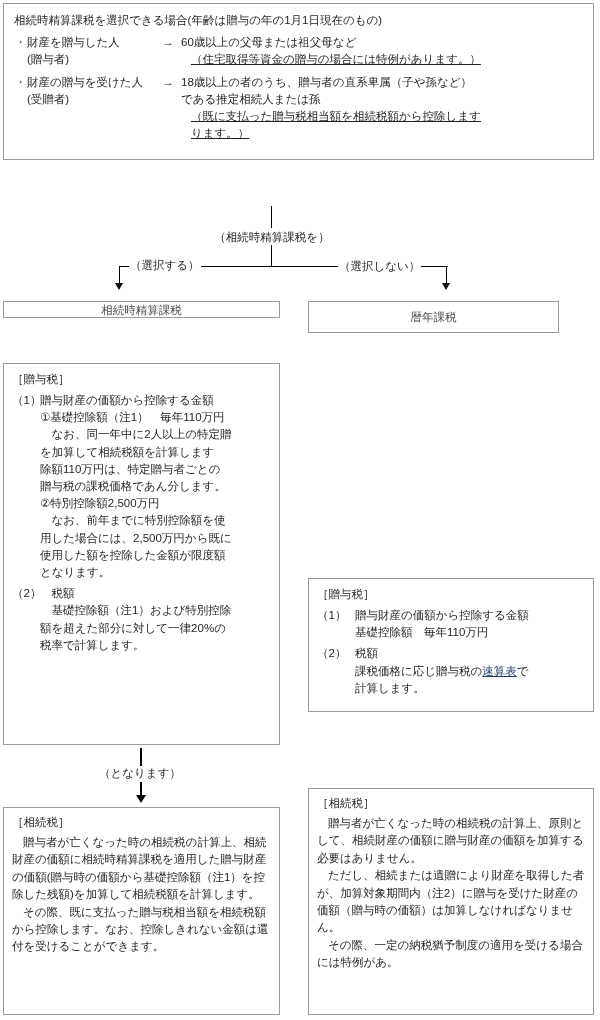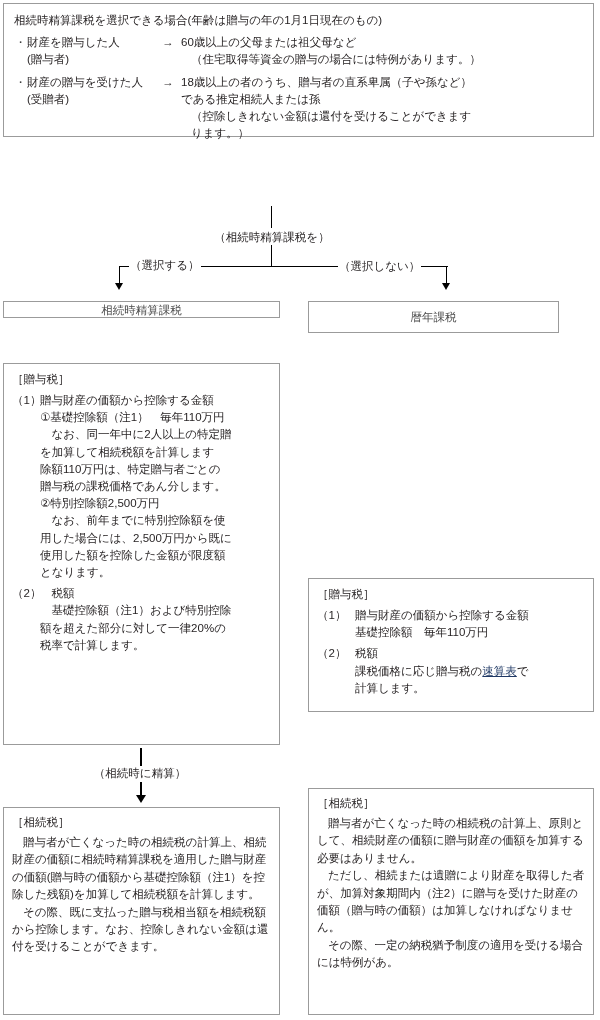--- a/index.html
+++ b/index.html
@@ -15,30 +15,30 @@
   }
   #stage { position: absolute; left: 0; top: 0; width: 600px; height: 1020px; }
 
   .box {
     position: absolute;
     border: 1px solid #9b9b9b;
     background: #ffffff;
   }
 
   
-  #top-box { left: 3px; top: 3px; width: 591px; height: 134px; padding: 8px 10px 0 10px; }
+  #top-box { left: 3px; top: 3px; width: 591px; height: 157px; padding: 8px 10px 0 10px; }
   #top-heading { font-size: 11.5px; line-height: 16px; letter-spacing: 0px; }
 
   .cond-row { display: flex; align-items: flex-start; margin-top: 6px; }
   .cond-bullet { width: 13px; flex: 0 0 13px; font-size: 11px; line-height: 17px; text-align: center; color: #3a3a3a; }
   .cond-left { width: 128px; flex: 0 0 128px; font-size: 11.5px; line-height: 17px; }
   .cond-arrow { width: 26px; flex: 0 0 26px; font-size: 11.5px; line-height: 17px; text-align: center; }
   .cond-right { flex: 1 1 auto; font-size: 11.5px; line-height: 17px; }
   .cond-sub { display: block; }
-  .indent1 { padding-left: 10px; }
+  .indent1 { padding-left: 10px; text-decoration: underline; }
 
   
   #stem-top { position: absolute; left: 271px; top: 206px; width: 1px; height: 22px; background: #000; }
   #branch-label {
     position: absolute; left: 151px; top: 229px; width: 242px;
     text-align: center; font-size: 11.5px; line-height: 16px;
   }
   #stem-mid { position: absolute; left: 271px; top: 245px; width: 1px; height: 22px; background: #000; }
   #hline-left { position: absolute; left: 119px; top: 266px; width: 153px; height: 1.4px; background: #000; }
   #hline-right { position: absolute; left: 271px; top: 266px; width: 177px; height: 1.4px; background: #000; }
@@ -133,21 +133,21 @@
     <div class="cond-row">
       <div class="cond-bullet">・</div>
       <div class="cond-left">
         <span class="cond-sub">財産の贈与を受けた人</span>
         <span class="cond-sub">(受贈者)</span>
       </div>
       <div class="cond-arrow">→</div>
       <div class="cond-right">
         <span class="cond-sub">18歳以上の者のうち、贈与者の直系卑属（子や孫など）</span>
         <span class="cond-sub">である推定相続人または孫</span>
-        <span class="cond-sub indent1">（控除しきれない金額は還付を受けることができます</span>
+        <span class="cond-sub indent1">（既に支払った贈与税相当額を相続税額から控除します</span>
         <span class="cond-sub indent1">ります。）</span>
       </div>
     </div>
   </div>
 
   <div id="stem-top"></div>
   <div id="branch-label">（相続時精算課税を）</div>
   <div id="stem-mid"></div>
   <div id="hline-left"></div>
   <div id="hline-right"></div>
@@ -211,21 +211,21 @@
       <div class="item-num">（2）</div>
       <div class="item-body">
         <span class="r-line">税額</span>
         <span class="r-line"><span>課税価格に応じ贈与税の</span><a class="speedtable" href="#">速算表</a><span>で</span></span>
         <span class="r-line">計算します。</span>
       </div>
     </div>
   </div>
 
   <div id="settle-stem-a"></div>
-  <div id="settle-label">（相続時に精算）</div>
+  <div id="settle-label">（となります）</div>
   <div id="settle-stem-b"></div>
   <div class="arrowhead" id="settle-arrowhead"></div>
 
   <div class="box" id="box-inherit-left">
     <div class="sec-title">［相続税］</div>
     <p class="para">贈与者が亡くなった時の相続税の計算上、相続財産の価額に相続時精算課税を適用した贈与財産の価額(贈与時の価額から基礎控除額（注1）を控除した残額)を加算して相続税額を計算します。</p>
     <p class="para">その際、既に支払った贈与税相当額を相続税額から控除します。なお、控除しきれない金額は還付を受けることができます。</p>
   </div>
 
   <div class="box" id="box-inherit-right">

